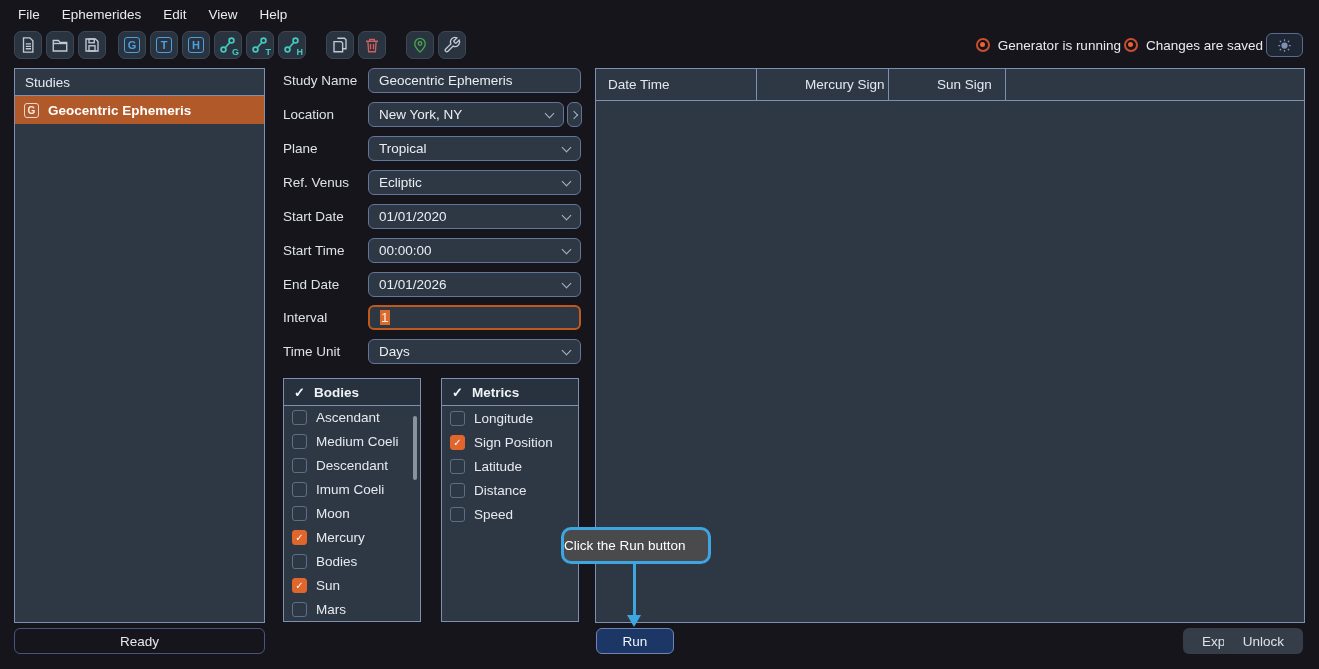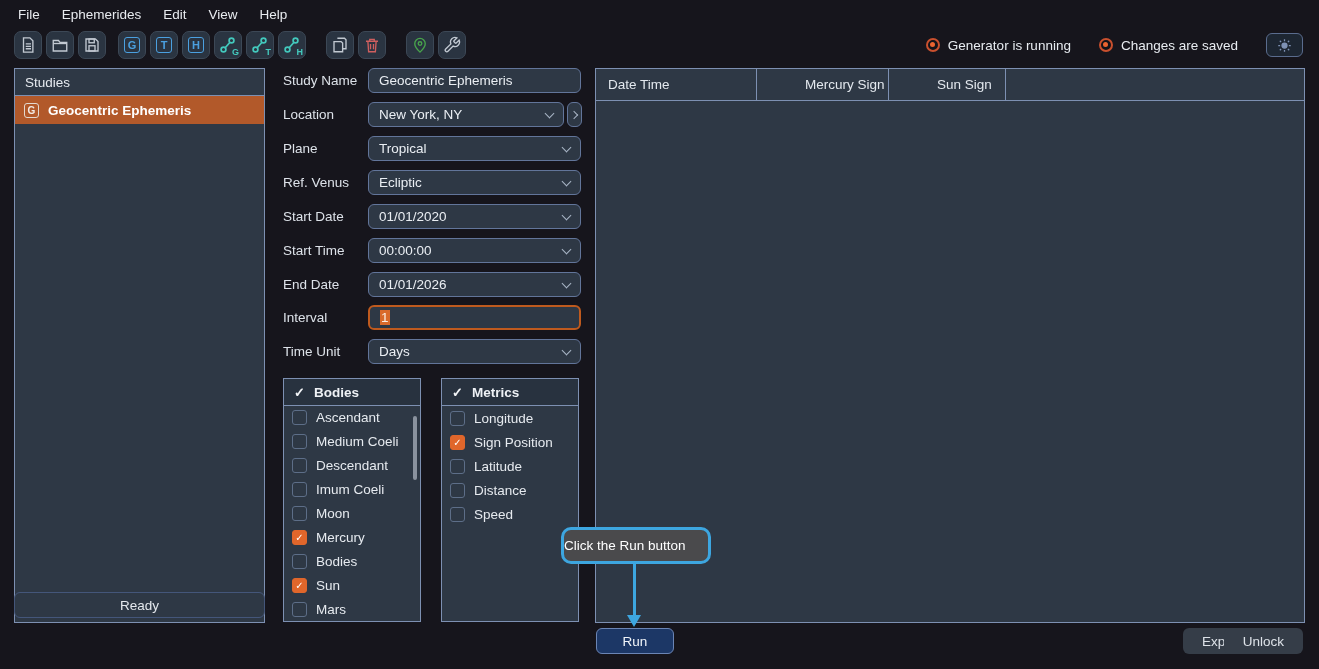--- a/index.html
+++ b/index.html
@@ -22,21 +22,21 @@
   .tgap { width:8px; flex:0 0 auto; }
   .tbtn svg { width:18px; height:18px; display:block; }
   .letterbox { width:16px; height:16px; border:1.5px solid #4ba0e0; border-radius:3px;
     color:#4ba0e0; font-size:11px; font-weight:bold; display:flex; align-items:center;
     justify-content:center; }
   .nodeicon { position:relative; width:20px; height:20px; }
   .nodeicon svg { width:20px; height:20px; }
   .nodeicon .sub { position:absolute; right:-1px; bottom:-2px; font-size:9px;
     font-weight:bold; color:#43c9bd; }
   
-  .statusgroup { margin-left:auto; margin-right:16px; display:flex; align-items:center; gap:28px; }
+  .statusgroup { margin-left:auto; margin-right:16px; display:flex; align-items:center; gap:3px; }
   .ind { display:flex; align-items:center; gap:8px; }
   .dot { width:14px; height:14px; border-radius:50%; border:2.5px solid #c9502e;
     background:#141319; position:relative; }
   .dot::after { content:""; position:absolute; left:2px; top:2px; width:5px; height:5px;
     border-radius:50%; background:#ea6330; }
   .themebtn { width:37px; height:24px; border-radius:6px; border:1px solid #5a6c8e;
     background:#1d2632; display:flex; align-items:center; justify-content:center; }
   .themebtn svg { width:15px; height:15px; }
   
   .panel { position:absolute; background:#2e3845; border:1px solid #7d90b2; }
@@ -90,21 +90,21 @@
   
   .tooltip { position:absolute; left:561px; top:527px; width:150px; height:37px;
     background:#4a4a4c; border:3px solid #3da6e0; border-radius:10px;
     display:flex; align-items:center; justify-content:flex-start; color:#fff; z-index:5; }
   .arrow-line { position:absolute; left:633px; top:564px; width:3px; height:52px;
     background:#3da6e0; z-index:5; }
   .arrow-head { position:absolute; left:627px; top:615px; width:0; height:0;
     border-left:7.5px solid transparent; border-right:7.5px solid transparent;
     border-top:12px solid #3da6e0; z-index:5; }
   
-  .ready-box { position:absolute; left:14px; top:592px; width:251px; height:26px;
+  .ready-box { position:absolute; left:14px; top:628px; width:251px; height:26px;
     border:1px solid #44567a; border-radius:6px; display:flex; align-items:center;
     justify-content:center; color:#e4e8ed; }
   .run-btn { position:absolute; left:596px; top:628px; width:78px; height:26px;
     background:#1c3766; border:1px solid #6b85b5; border-radius:6px; display:flex;
     align-items:center; justify-content:center; color:#f0f4f9; }
   .grey-btn { position:absolute; top:628px; height:26px; background:#353d48; border:none;
     border-radius:6px; display:flex; align-items:center; justify-content:center;
     color:#dde2e8; font-family:"Liberation Sans", sans-serif; font-size:13.5px; }
   #export-btn { left:1138px; width:77px;margin-left:45px; }
   #unlock-btn { left:1224px; width:79px; }

